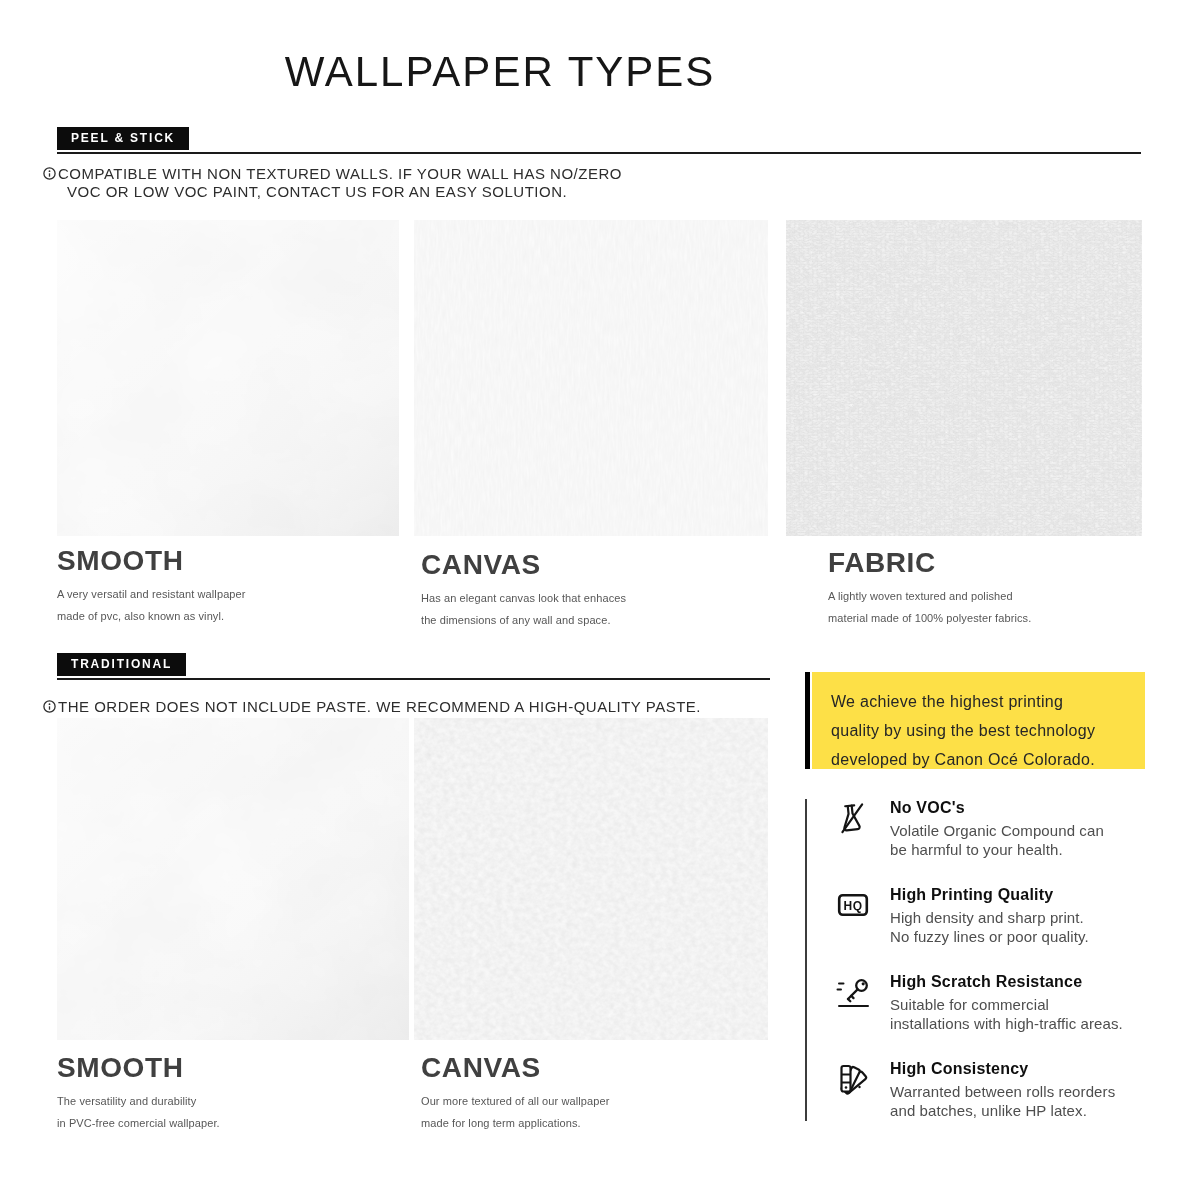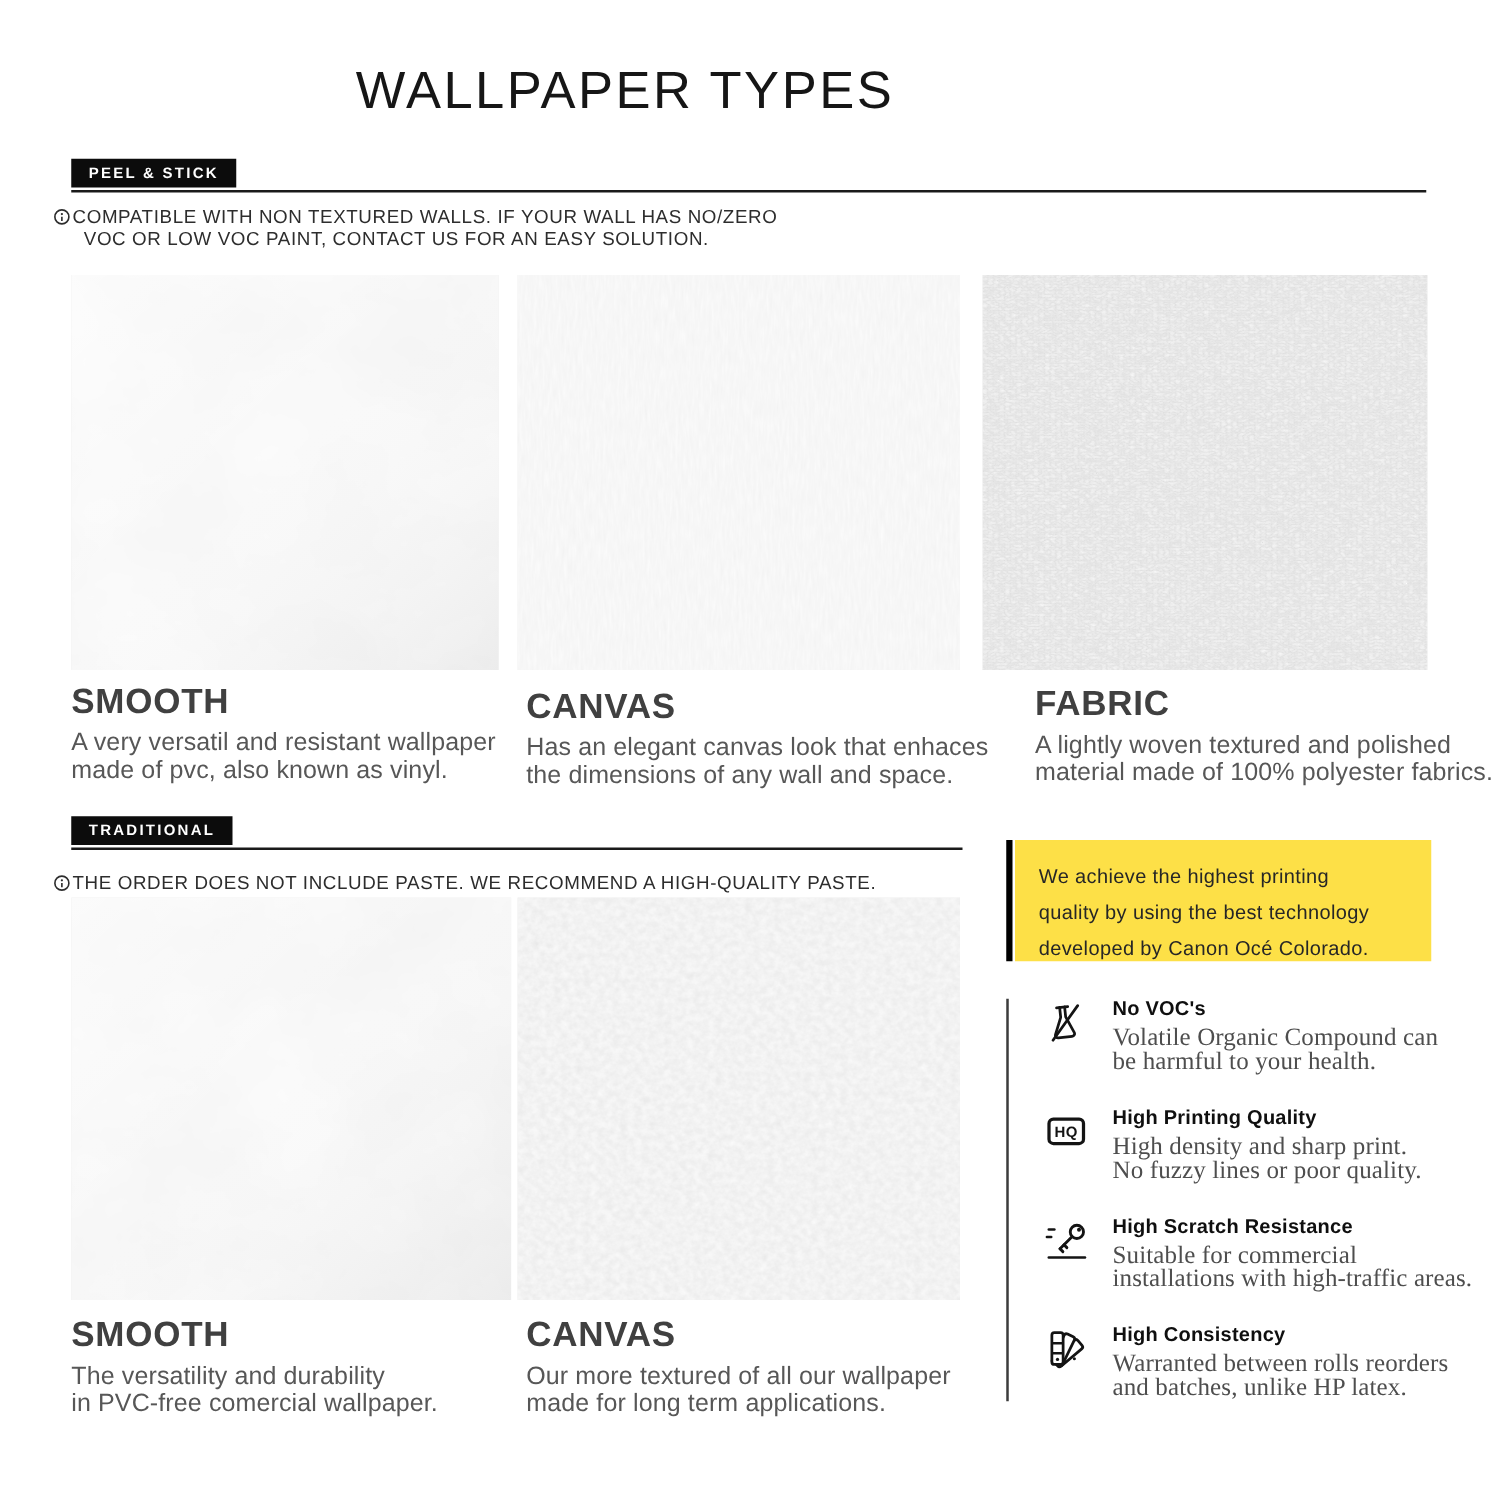--- a/index.html
+++ b/index.html
@@ -22,37 +22,37 @@
 
   .note { display:flex; align-items:flex-start; color:#2d2d2d; }
   .note .info-ic { flex:0 0 13px; margin-top:2px; margin-right:2px; }
   .note-text { font-size:15px; letter-spacing:0.5px; line-height:17.5px; font-weight:500; white-space:nowrap; }
   .note-text .l2 { margin-left:9px; }
 
   .swatch { overflow:hidden; background:#f1f1f1; }
   .swatch svg { display:block; }
 
   .caption .sw-name { font-size:28px; font-weight:700; letter-spacing:0.6px; color:#404040; white-space:nowrap; }
-  .caption .sw-desc { margin-top:7px; font-size:20px; color:#575757; line-height:21.5px; letter-spacing:0.1px; }
+  .caption .sw-desc { margin-top:7px; font-size:11px; color:#575757; line-height:21.5px; letter-spacing:0.1px; }
   .caption .sw-desc div { white-space:nowrap; }
 
   .quote-bar { background:#000000; }
   .quote-box {
     background:#fde047; padding:15px 18px 0 19px;
     font-size:16px; color:#262626; letter-spacing:0.3px; line-height:29px;
   }
   .quote-box div { white-space:nowrap; }
 
   .feат-line { background:#3c3c3c; }
 
   .feature { display:flex; align-items:flex-start; }
   .feature .f-icon { flex:0 0 34px; width:34px; height:34px; margin-top:3px; }
   .feature .f-text { margin-left:20px; width:262px; }
   .f-title { font-size:16px; font-weight:700; color:#0f0f0f; line-height:20px; letter-spacing:0.2px; white-space:nowrap; }
-  .f-desc { margin-top:3px; font-size:20px; color:#4e4e4e; line-height:19px; letter-spacing:0.1px;font-family:Liberation Serif, serif; }
+  .f-desc { margin-top:3px; font-size:15px; color:#4e4e4e; line-height:19px; letter-spacing:0.1px; }
   .f-desc div { white-space:nowrap; }
 
   svg.defs-only { position:absolute; width:0; height:0; }
 </style>
 </head>
 <body>
 
 <svg class="defs-only" aria-hidden="true">
   <defs>
     <filter id="tex-smooth-a" x="0" y="0" width="100%" height="100%">

